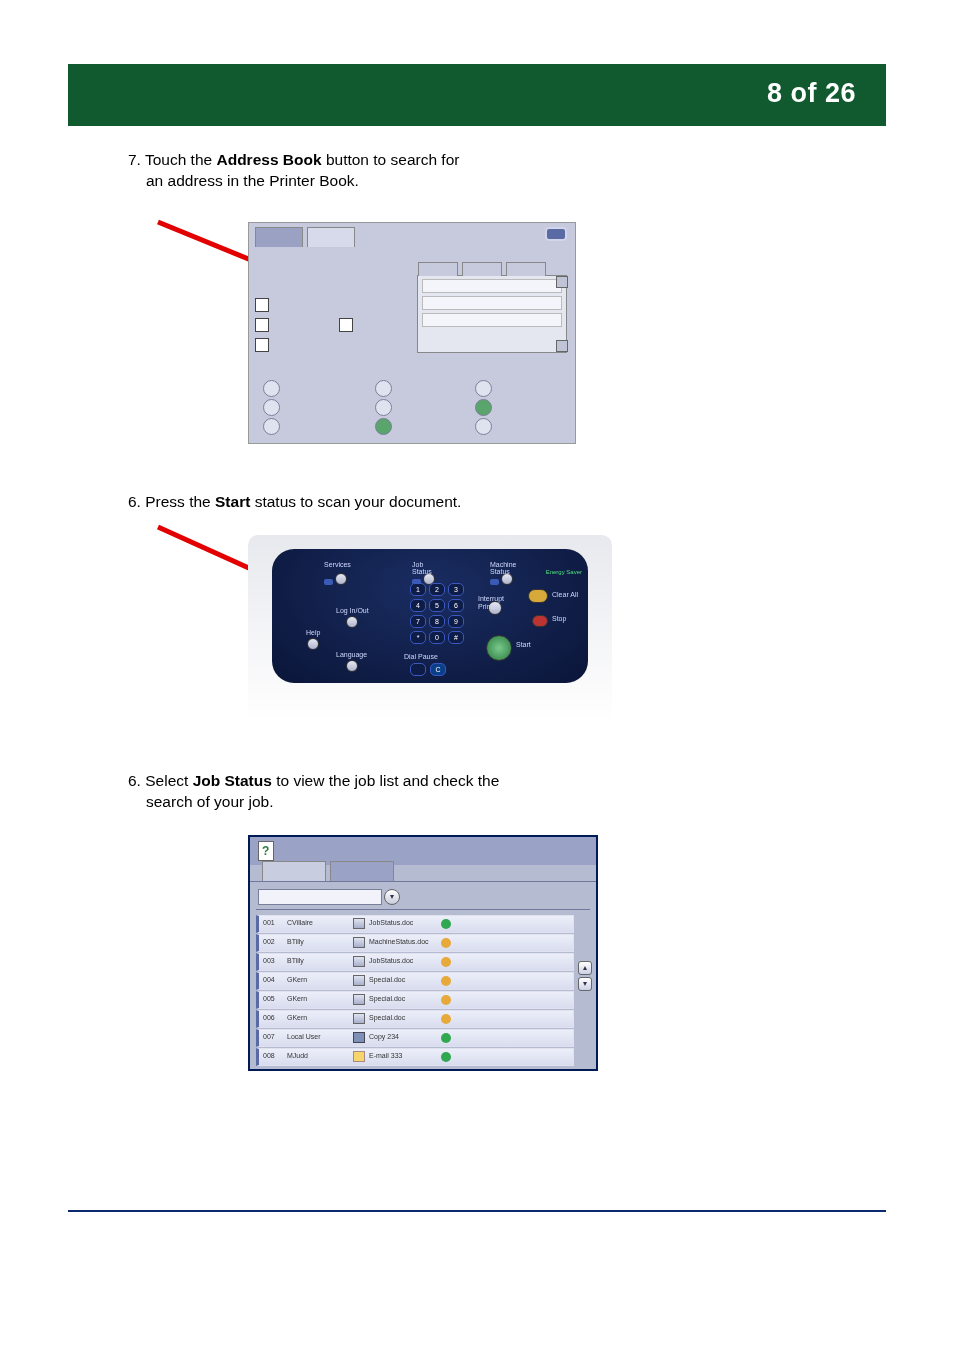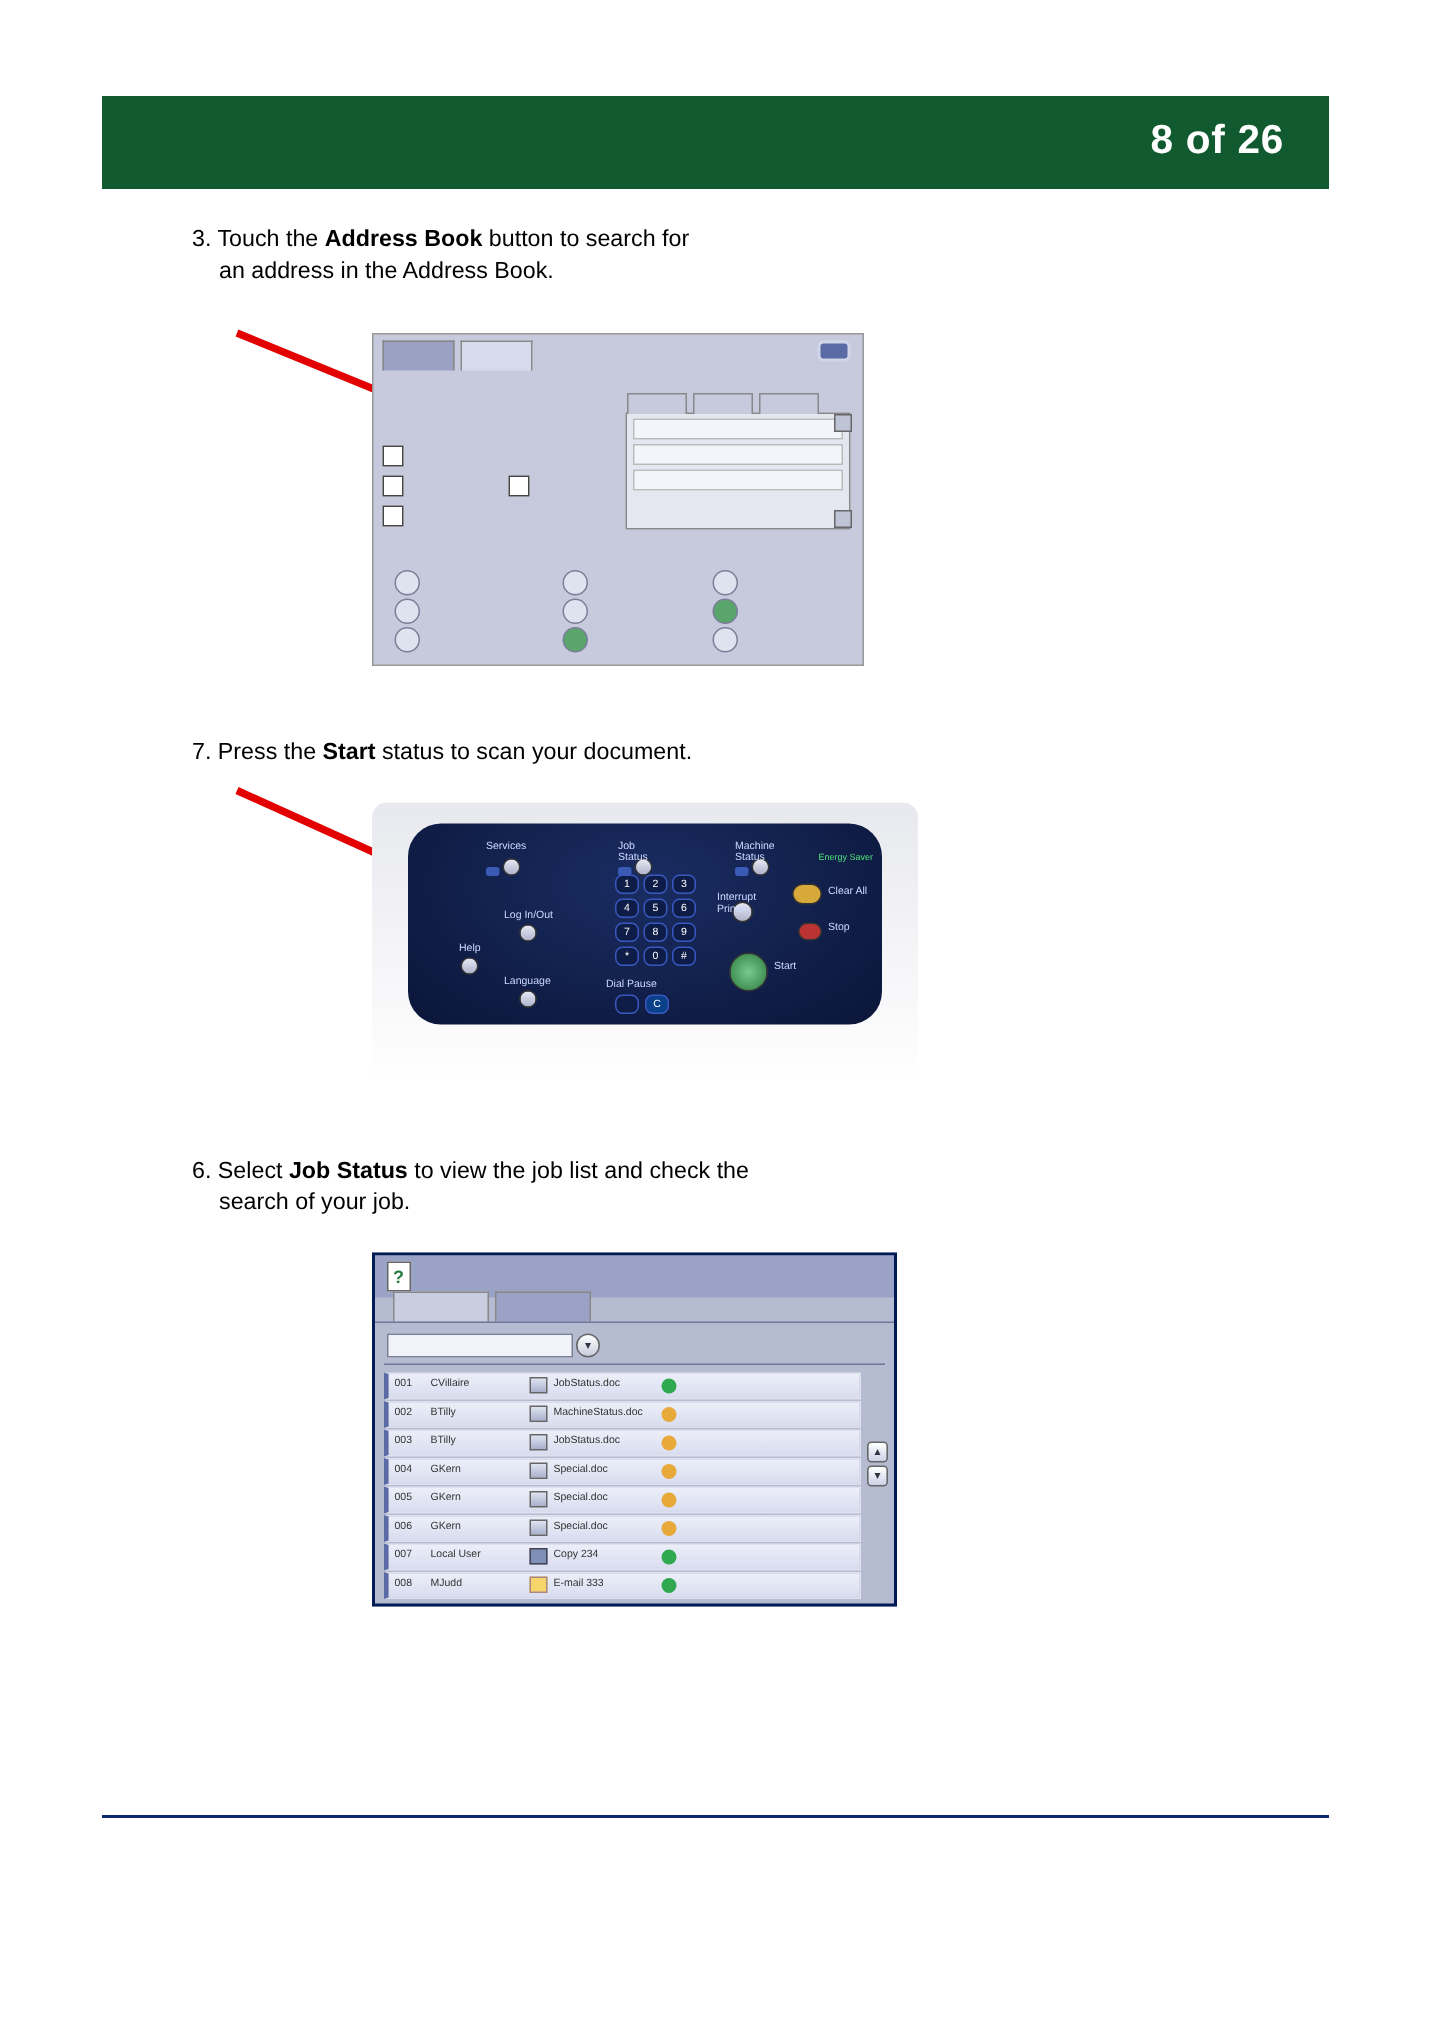--- a/index.html
+++ b/index.html
@@ -247,22 +247,22 @@
 
 <div class="page-wrap">
 
   <div class="header-bar">
     <div class="page-counter">8 of 26</div>
   </div>
 
   <div class="content">
 
     <div class="step-text" style="position:relative; left:60px;">
-      <span>3. Touch the </span><b>Address Book</b><span> button to search for</span><br>
-      <span style="margin-left:18px;">an address in the Address Book.</span>
+      <span>7. Touch the </span><b>Address Book</b><span> button to search for</span><br>
+      <span style="margin-left:18px;">an address in the Printer Book.</span>
     </div>
 
     <div style="position:relative;">
       <svg class="arrow" style="top:-10px; left:80px;" width="260" height="120">
         <defs>
             <marker id="ah1" markerWidth="10" markerHeight="10" refX="8" refY="3" orient="auto">
               <path d="M0,0 L0,6 L9,3 z" fill="#e20000"></path>
             </marker>
           </defs>
         <line x1="10" y1="10" x2="230" y2="100" stroke="#e20000" stroke-width="5" marker-end="url(#ah1)"></line>
@@ -299,21 +299,21 @@
         </div>
         <div class="circle-col col3">
           <div class="circle"></div>
           <div class="circle green"></div>
           <div class="circle"></div>
         </div>
       </div>
     </div>
 
     <div class="step-text" style="position:relative; left:60px; margin-top:48px;">
-      <span>7. Press the </span><b>Start</b><span> status to scan your document.</span>
+      <span>6. Press the </span><b>Start</b><span> status to scan your document.</span>
     </div>
 
     <div style="position:relative;">
       <svg class="arrow" style="top:-18px; left:80px;" width="360" height="190">
         <defs>
             <marker id="ah2" markerWidth="10" markerHeight="10" refX="8" refY="3" orient="auto">
               <path d="M0,0 L0,6 L9,3 z" fill="#e20000"></path>
             </marker>
           </defs>
         <line x1="10" y1="10" x2="320" y2="150" stroke="#e20000" stroke-width="5" marker-end="url(#ah2)"></line>

